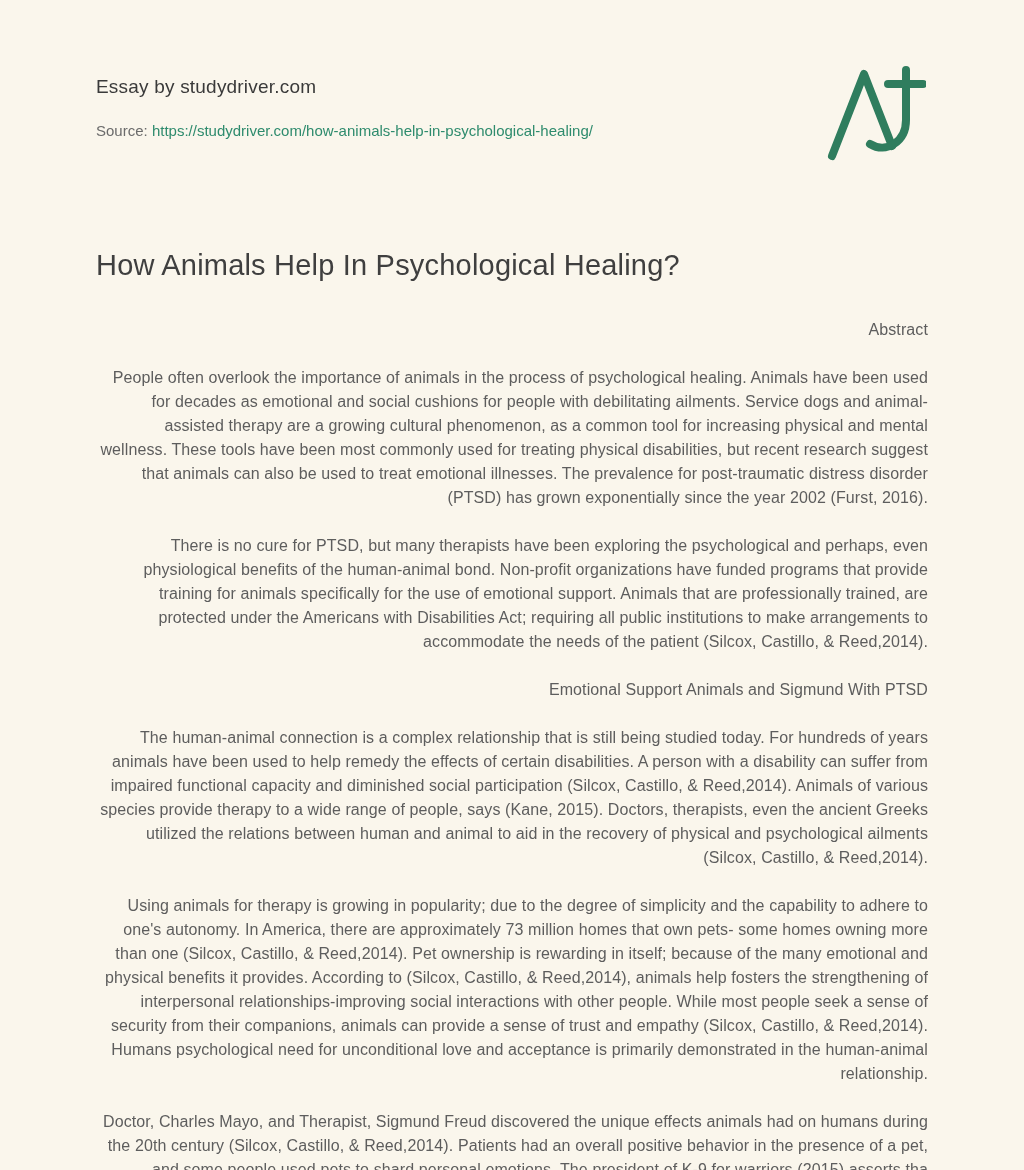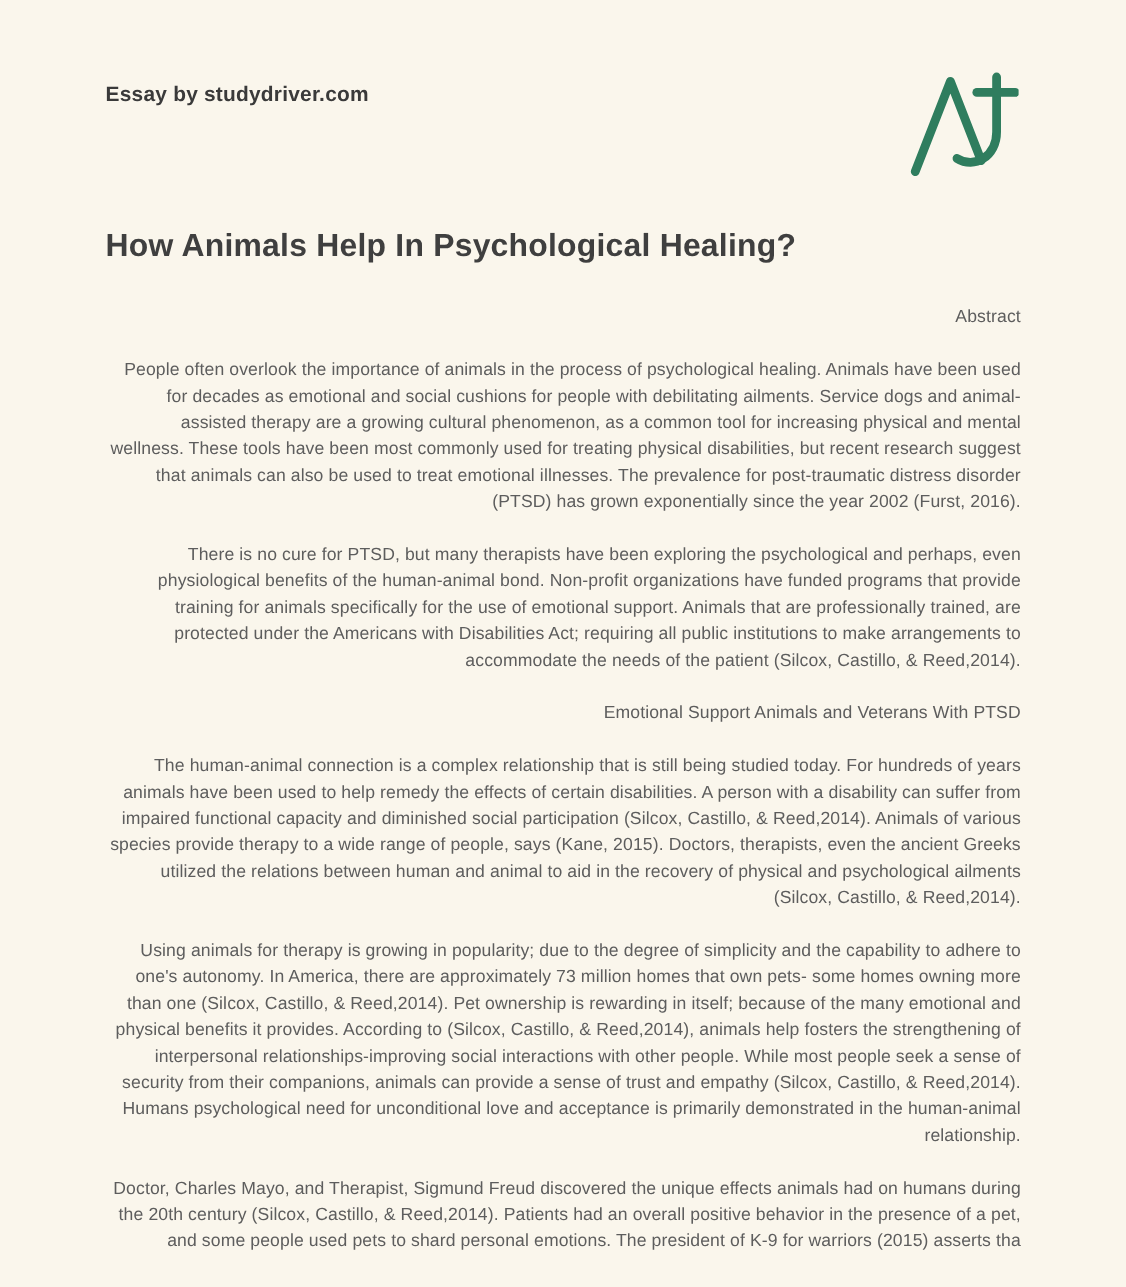--- a/index.html
+++ b/index.html
@@ -14,21 +14,21 @@
 
   .page {
     position: relative;
     width: 1024px;
     height: 1170px;
     padding: 76px 96px 0 96px;
   }
 
   .essay-by {
     font-size: 19px;
-    font-weight: 700;
+    font-weight: 400;
     color: #3a3a3a;
     letter-spacing: 0.2px;
   }
 
   .source-line {
     margin-top: 24px;
     font-size: 15px;
     color: #6b6b6b;
   }
 
@@ -41,21 +41,21 @@
     position: absolute;
     top: 64px;
     right: 98px;
     width: 100px;
     height: 100px;
   }
 
   h1.article-title {
     margin-top: 110px;
     font-size: 29px;
-    font-weight: 700;
+    font-weight: 400;
     color: #3f3f3f;
     letter-spacing: 0.2px;
   }
 
   .content {
     margin-top: 36px;
   }
 
   .block {
     font-size: 16px;
@@ -70,38 +70,42 @@
     margin-bottom: 24px;
   }
 </style>
 </head>
 <body>
 
 <div class="page">
 
   <div class="essay-by">Essay by studydriver.com</div>
 
+  <div class="source-line">
+    <span>Source:</span>
+    <a href="#">https://studydriver.com/how-animals-help-in-psychological-healing/</a>
+  </div>
 
   <svg class="logo" viewBox="0 0 100 100" fill="none" stroke="#2f7d5e" stroke-width="8" stroke-linecap="round" stroke-linejoin="round">
     <path d="M6 92 L38 10 L66 82"></path>
     <path d="M80 6 L80 56 C80 78 60 90 44 80"></path>
     <path d="M62 20 L97 20"></path>
   </svg>
 
   <h1 class="article-title">How Animals Help In Psychological Healing?</h1>
 
   <div class="content">
 
     <div class="block heading">Abstract</div>
 
     <div class="block">People often overlook the importance of animals in the process of psychological healing. Animals have been used for decades as emotional and social cushions for people with debilitating ailments. Service dogs and animal-assisted therapy are a growing cultural phenomenon, as a common tool for increasing physical and mental wellness. These tools have been most commonly used for treating physical disabilities, but recent research suggest that animals can also be used to treat emotional illnesses. The prevalence for post-traumatic distress disorder (PTSD) has grown exponentially since the year 2002 (Furst, 2016).</div>
 
     <div class="block">There is no cure for PTSD, but many therapists have been exploring the psychological and perhaps, even physiological benefits of the human-animal bond. Non-profit organizations have funded programs that provide training for animals specifically for the use of emotional support. Animals that are professionally trained, are protected under the Americans with Disabilities Act; requiring all public institutions to make arrangements to accommodate the needs of the patient (Silcox, Castillo, &amp; Reed,2014).</div>
 
-    <div class="block heading">Emotional Support Animals and Veterans With PTSD</div>
+    <div class="block heading">Emotional Support Animals and Sigmund With PTSD</div>
 
     <div class="block">The human-animal connection is a complex relationship that is still being studied today. For hundreds of years animals have been used to help remedy the effects of certain disabilities. A person with a disability can suffer from impaired functional capacity and diminished social participation (Silcox, Castillo, &amp; Reed,2014). Animals of various species provide therapy to a wide range of people, says (Kane, 2015). Doctors, therapists, even the ancient Greeks utilized the relations between human and animal to aid in the recovery of physical and psychological ailments (Silcox, Castillo, &amp; Reed,2014).</div>
 
     <div class="block">Using animals for therapy is growing in popularity; due to the degree of simplicity and the capability to adhere to one's autonomy. In America, there are approximately 73 million homes that own pets- some homes owning more than one (Silcox, Castillo, &amp; Reed,2014). Pet ownership is rewarding in itself; because of the many emotional and physical benefits it provides. According to (Silcox, Castillo, &amp; Reed,2014), animals help fosters the strengthening of interpersonal relationships-improving social interactions with other people. While most people seek a sense of security from their companions, animals can provide a sense of trust and empathy (Silcox, Castillo, &amp; Reed,2014). Humans psychological need for unconditional love and acceptance is primarily demonstrated in the human-animal relationship.</div>
 
     <div class="block">Doctor, Charles Mayo, and Therapist, Sigmund Freud discovered the unique effects animals had on humans during the 20th century (Silcox, Castillo, &amp; Reed,2014). Patients had an overall positive behavior in the presence of a pet, and some people used pets to shard personal emotions. The president of K-9 for warriors (2015) asserts tha</div>
 
   </div>
 
 </div>

